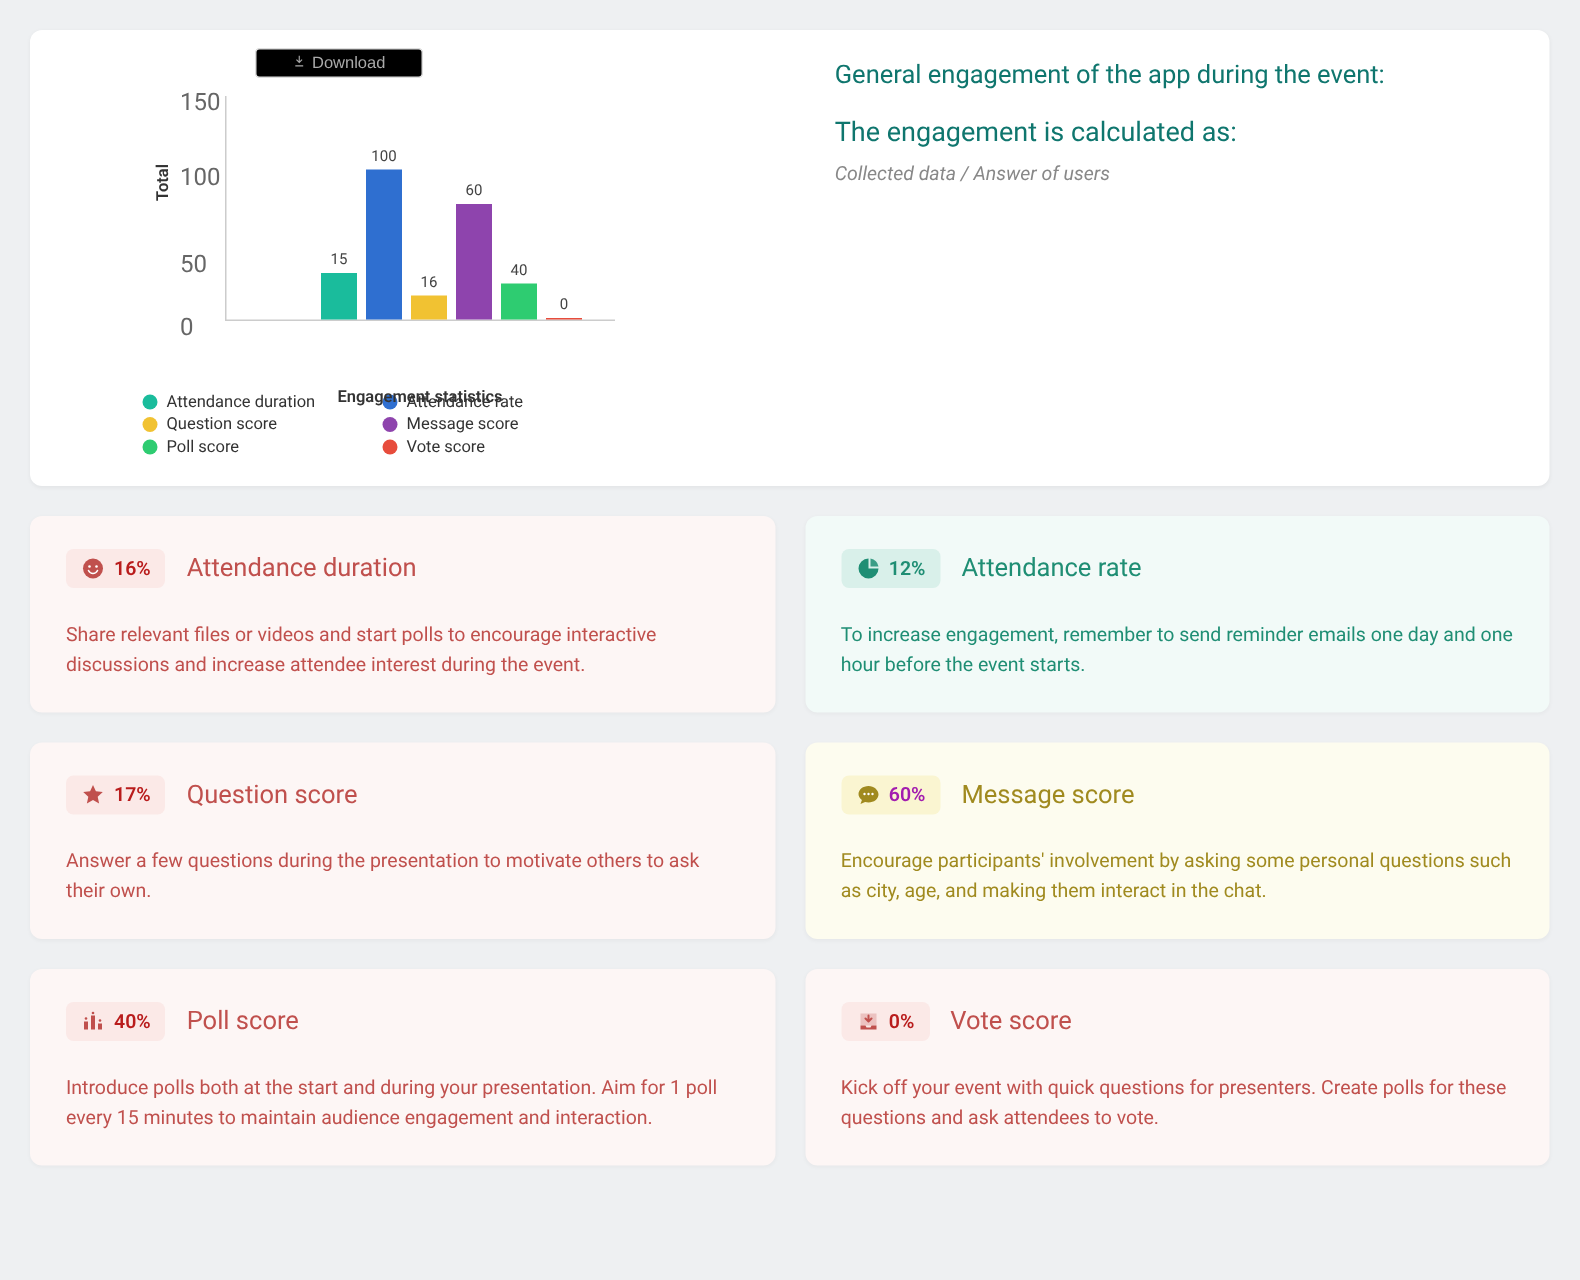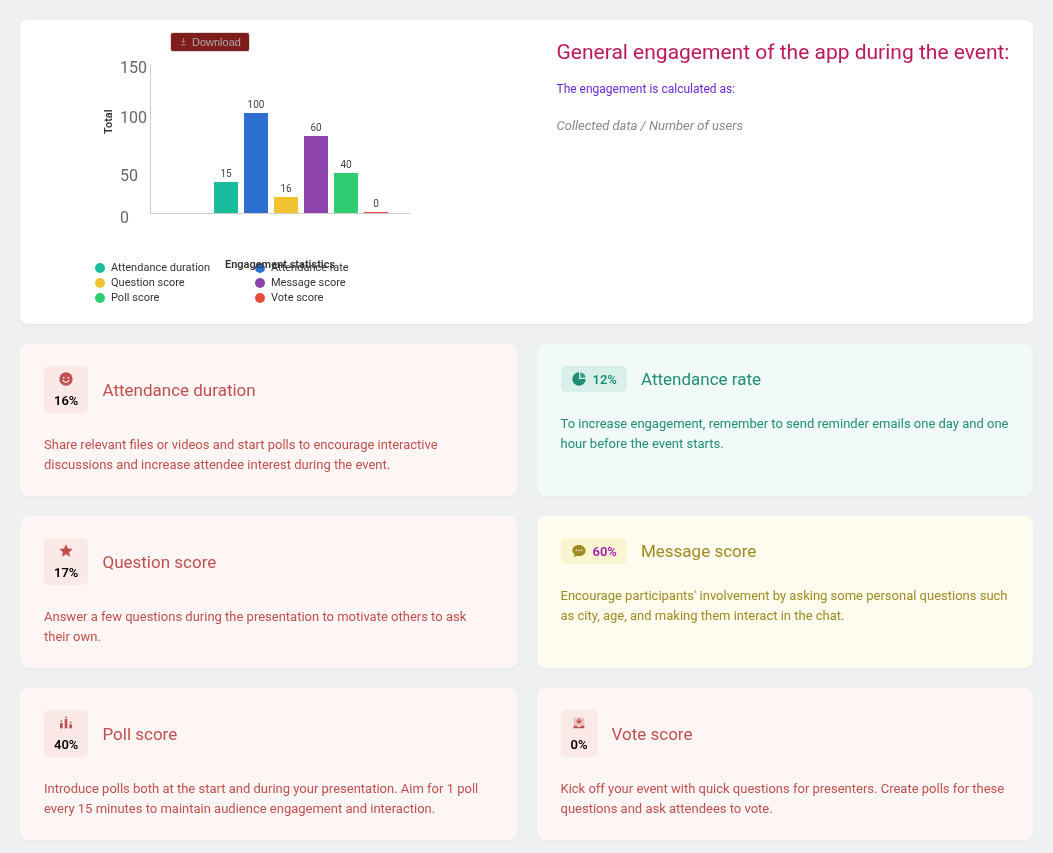--- a/index.html
+++ b/index.html
@@ -24,22 +24,22 @@
     padding-top: 4px;
   }
   .download-btn {
     position: absolute;
     top: 2px;
     left: 130px;
     font-size: 11px;
     color: #aaa;
     border: 1px solid #ddd;
     border-radius: 3px;
-    padding: 3px 8px;
-    background: #7f1d1d;
+    padding: 3px 24px;
+    background: #000000;
     cursor: pointer;
     display: inline-flex;
     align-items: center;
     gap: 4px;
   }
   .chart-area {
     position: relative;
     width: 360px;
     height: 185px;
     margin-left: 110px;
@@ -115,29 +115,29 @@
     width: 10px;
     height: 10px;
     border-radius: 50%;
     flex-shrink: 0;
   }
   .desc-col {
     flex: 1;
     padding-top: 10px;
   }
   .desc-col h2 {
-    font-size: 21px;
+    font-size: 17px;
     font-weight: 400;
-    color: #be185d;
+    color: #0f766e;
     margin-bottom: 18px;
   }
   .desc-sub {
-    font-size: 12px;
-    color: #6d28d9;
-    margin-bottom: 22px;
+    font-size: 18px;
+    color: #0f766e;
+    margin-bottom: 10px;
   }
   .desc-formula {
     font-size: 13px;
     color: #888;
     font-style: italic;
   }
   .cards-grid {
     display: grid;
     grid-template-columns: 1fr 1fr;
     gap: 20px;
@@ -167,21 +167,21 @@
   .metric-title {
     font-size: 17px;
     font-weight: 400;
   }
   .metric-body {
     font-size: 13px;
     line-height: 1.5;
   }
   
   .theme-red { background: #fdf6f5; }
-  .theme-red .metric-badge { background: #fbe9e7; color: #000000; flex-direction: column; }
+  .theme-red .metric-badge { background: #fbe9e7; color: #b91c1c; }
   .theme-red .metric-title { color: #c0504d; }
   .theme-red .metric-body { color: #c0504d; margin-top: 16px; }
 
   .theme-green { background: #f2faf8; }
   .theme-green .metric-badge { background: #d9f0ea; color: #1f8e74; }
   .theme-green .metric-title { color: #1f8e74; }
   .theme-green .metric-body { color: #1f8e74; }
 
   .theme-yellow { background: #fdfcef; }
   .theme-yellow .metric-badge { background: #faf5d1; color: #a21caf; }
@@ -210,21 +210,21 @@
           </div>
           <div class="bar" style="left: 93px; height: 100px; background: rgb(47, 111, 208);">
             <div class="bar-label">100</div>
           </div>
           <div class="bar" style="left: 123px; height: 16px; background: rgb(241, 194, 50);">
             <div class="bar-label">16</div>
           </div>
           <div class="bar" style="left: 153px; height: 77px; background: rgb(142, 68, 173);">
             <div class="bar-label">60</div>
           </div>
-          <div class="bar" style="left: 183px; height: 40px; background: rgb(46, 204, 113);">
+          <div class="bar" style="left: 183px; height: 24px; background: rgb(46, 204, 113);">
             <div class="bar-label">40</div>
           </div>
           <div class="bar" style="left: 213px; height: 1px; background: rgb(231, 76, 60);">
             <div class="bar-label">0</div>
           </div>
         </div>
       <div class="x-title">Engagement statistics</div>
     <div class="y-tick" style="top: 144px;">0</div>
         <div class="y-tick" style="top: 102px;">50</div>
         <div class="y-tick" style="top: 44px;">100</div>
@@ -257,21 +257,21 @@
             <span class="legend-dot" style="background: rgb(231, 76, 60);"></span>
             <span>Vote score</span>
           </div>
         </div>
     </div>
   </div>
 
   <div class="desc-col">
     <h2>General engagement of the app during the event:</h2>
     <div class="desc-sub">The engagement is calculated as:</div>
-    <div class="desc-formula">Collected data / Number of users</div>
+    <div class="desc-formula">Collected data / Answer of users</div>
   </div>
 </div>
 
 <div class="cards-grid" id="cards-grid">
     <div class="metric-card theme-red">
       <div class="metric-head">
         <div class="metric-badge">
           <span style="display: inline-flex;">
             <svg viewBox="0 0 24 24" fill="#c0504d">
               <circle cx="12" cy="12" r="10"></circle>

